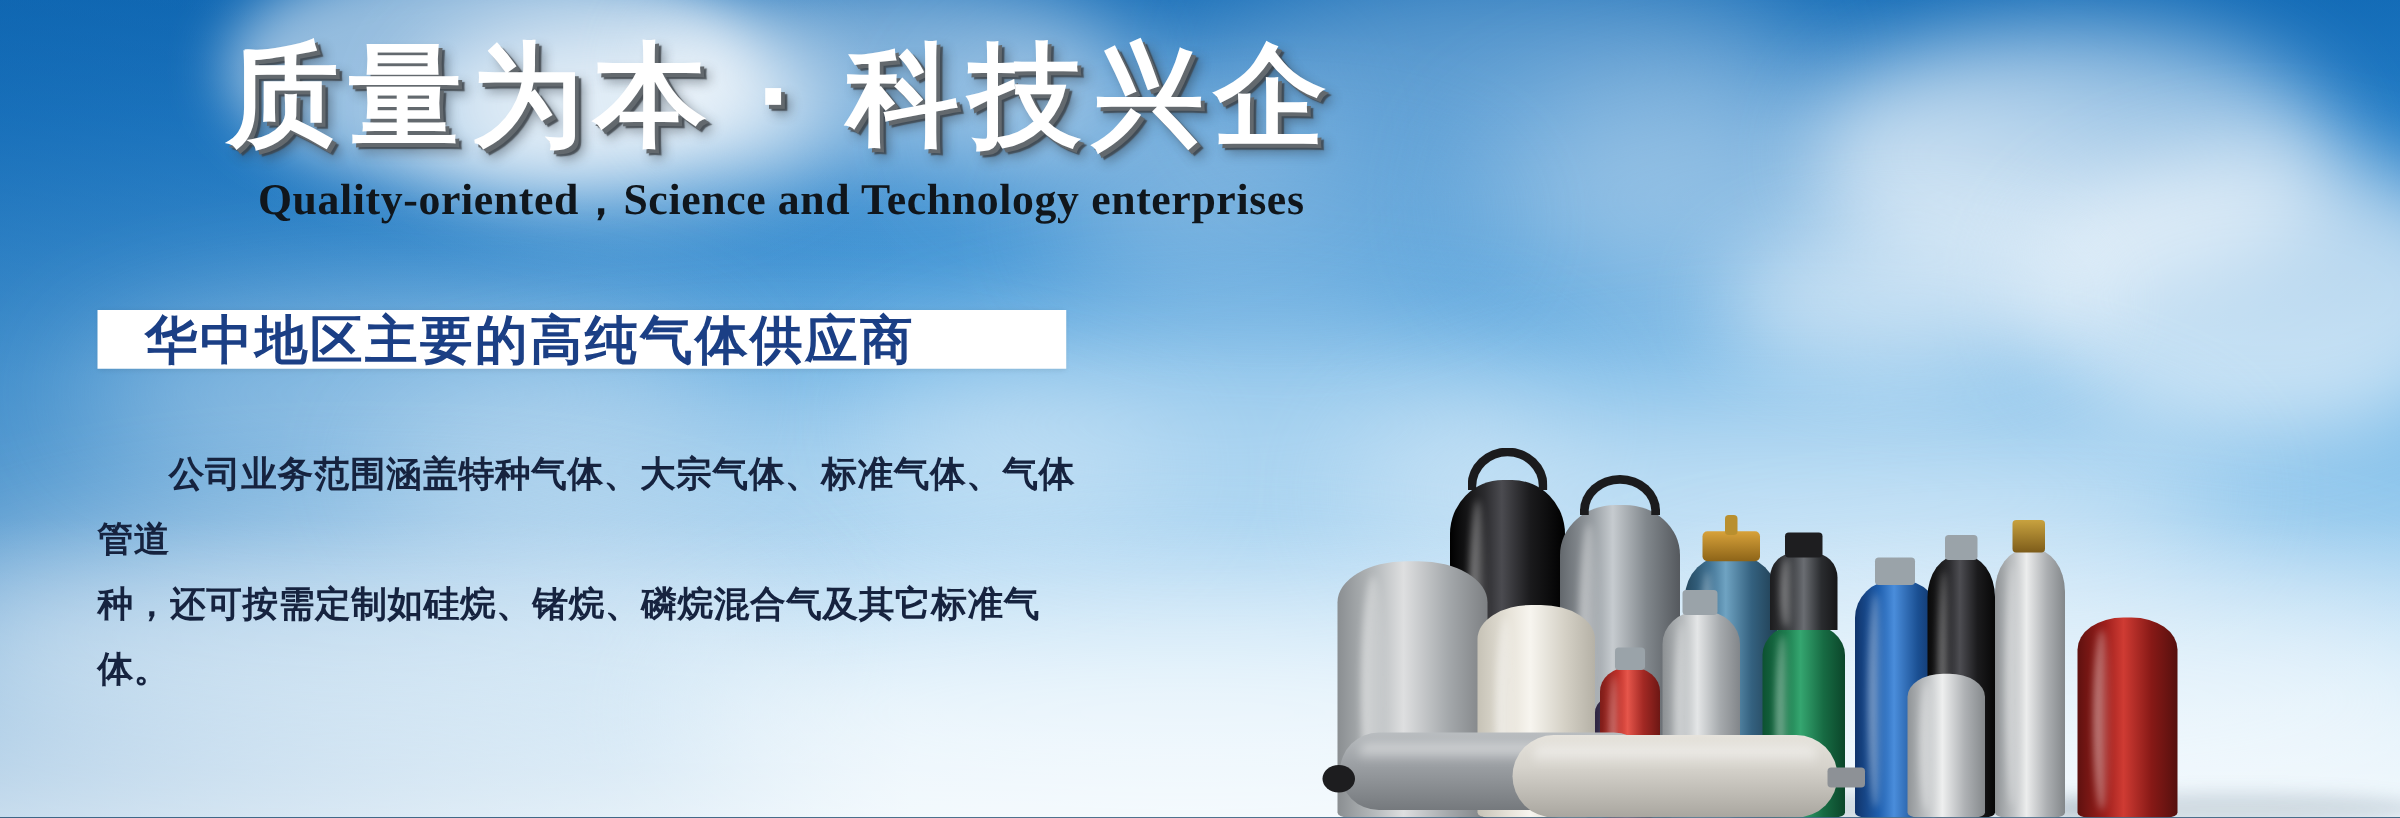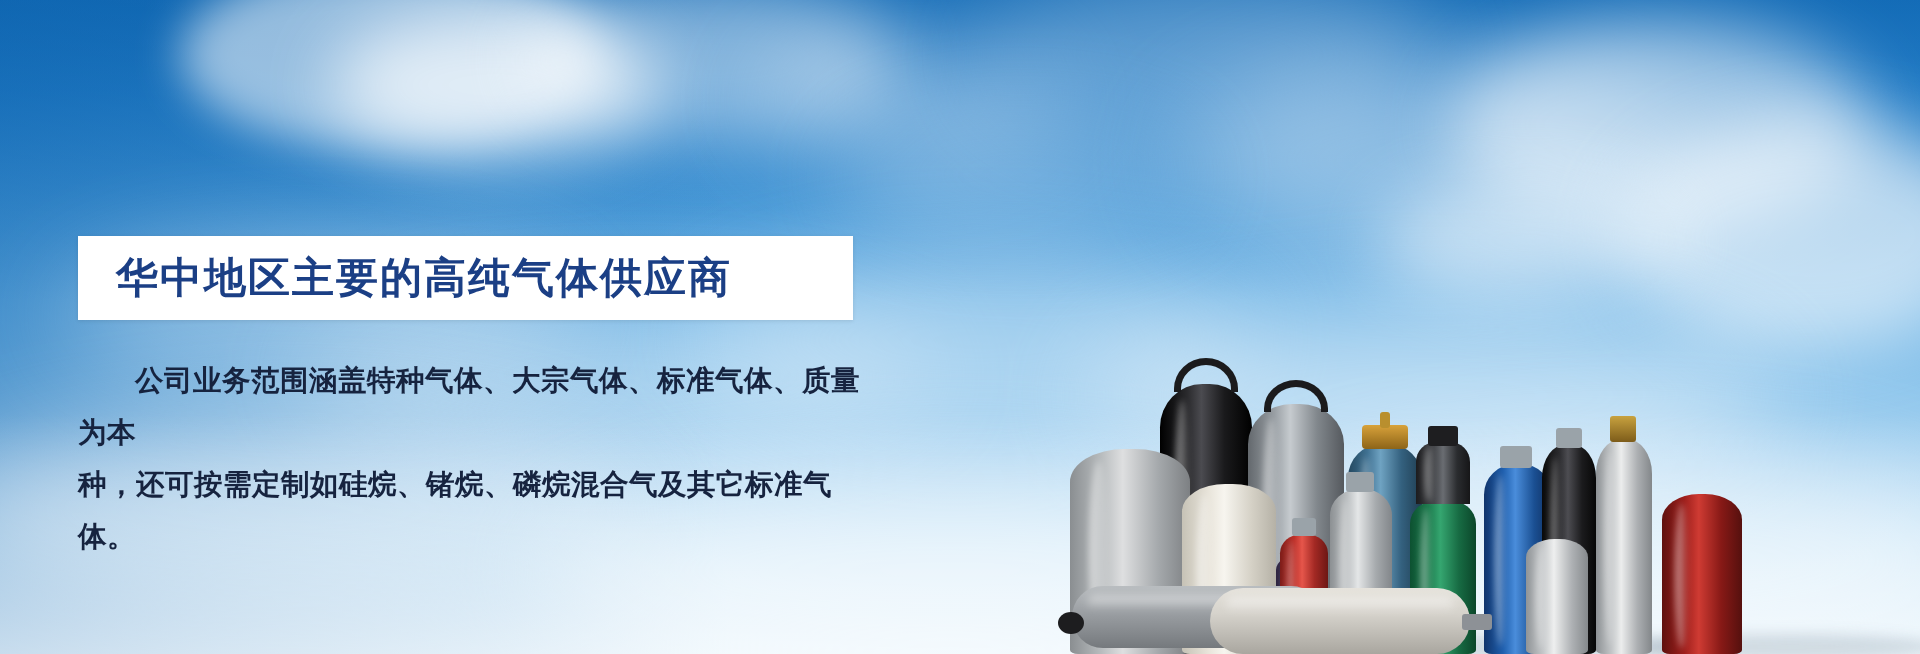--- a/index.html
+++ b/index.html
@@ -91,22 +91,22 @@
     font-family:"Liberation Serif", serif;
     font-size:35px;
     font-weight:bold;
     color:#10161c;
     letter-spacing:.5px;
     white-space:nowrap;
   }
 
   .claim-box {
     position:absolute;
-    left:78px; top:236px;
-    width:775px; height:84px;
+    left:78px; top:248px;
+    width:775px; height:47px;
     background:#ffffff;
     display:flex; align-items:center;
     box-shadow:0 1px 4px rgba(0,0,0,.10);
   }
   .claim-text {
     margin-left:38px;
     font-family:"Liberation Sans", sans-serif;
     font-size:42px;
     font-weight:bold;
     color:#1b3f85;
@@ -197,28 +197,30 @@
     <div class="cloud vsoft c12"></div>
     <div class="cloud vsoft c13"></div>
     <div class="cloud vsoft c14"></div>
     <div class="cloud vsoft c15"></div>
     <div class="cloud soft c16"></div>
     <div class="cloud vsoft c17"></div>
   </div>
   <div class="horizon-glow"></div>
 
   <div class="headline-wrap">
+    <div class="headline">质量为本 · 科技兴企</div>
+    <div class="subhead">Quality-oriented，Science and Technology enterprises</div>
   </div>
 
   <div class="claim-box">
     <div class="claim-text">华中地区主要的高纯气体供应商</div>
   </div>
 
   <div class="paragraph">
-    <p>公司业务范围涵盖特种气体、大宗气体、标准气体、质量为本</p>
+    <p>公司业务范围涵盖特种气体、大宗气体、标准气体、气体管道</p>
     <p style="text-indent:0">种，还可按需定制如硅烷、锗烷、磷烷混合气及其它标准气体。</p>
   </div>
 
   <div class="photo">
 
     <div class="shadowblob" style="left:10px;  width:300px;"></div>
     <div class="shadowblob" style="left:250px; width:380px;"></div>
     <div class="shadowblob" style="left:560px; width:300px;"></div>
 
     <div class="cyl" style="left:80px; width:92px; height:270px;

